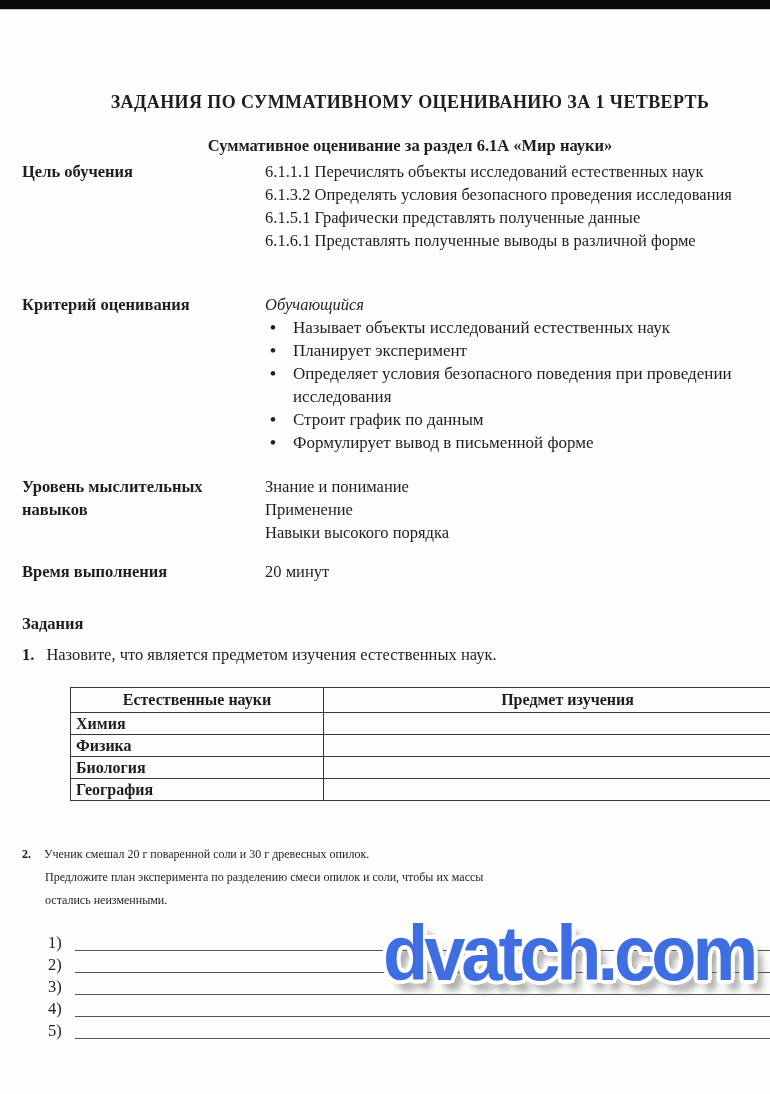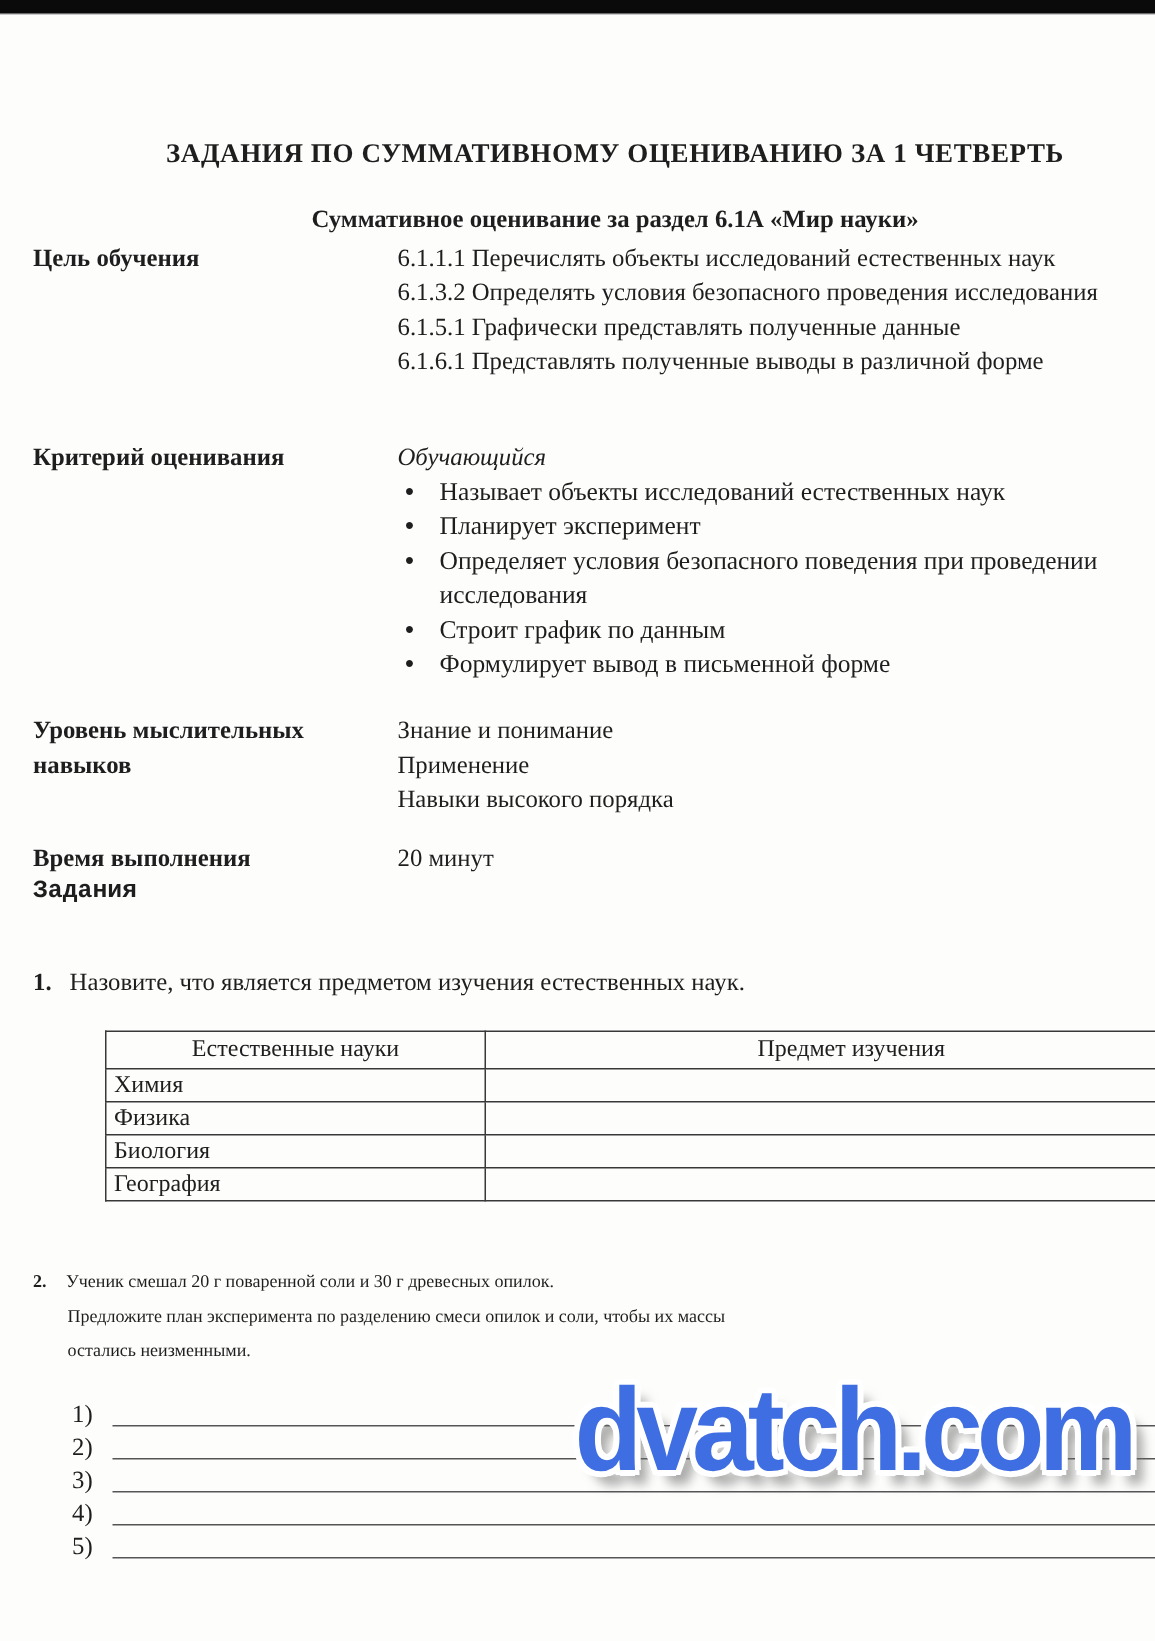--- a/index.html
+++ b/index.html
@@ -26,21 +26,21 @@
   }
   .lbl {
     position:absolute; left:22px;
     font-weight:bold; font-size:16.5px; line-height:23px;
     white-space:nowrap;
   }
   .lbl-goal { top:160px; }
   .lbl-criteria { top:293px; }
   .lbl-skills { top:475px; }
   .lbl-time { top:560px; }
-  .lbl-tasks { top:582px;font-family:Liberation Mono, monospace; }
+  .lbl-tasks { top:612px; }
   .goal-values {
     position:absolute; left:265px; top:160px;
     font-size:16.5px; line-height:23px;
   }
   .goal-values div { white-space:nowrap; }
   .criteria-intro {
     position:absolute; left:265px; top:293px;
     font-style:italic; font-size:16.5px; line-height:23px;
     white-space:nowrap;
   }
@@ -70,21 +70,21 @@
   .task-num { font-weight:bold; }
   .task1-line .task-text { margin-left:12px; }
   table.sciences {
     position:absolute; left:70px; top:687px;
     width:742px;
     border-collapse:collapse;
     font-size:16px;
   }
   table.sciences th, table.sciences td {
     border:1.4px solid #383838;
-    font-weight:normal;
+    font-weight:bold;
     padding:0;
   }
   table.sciences th { height:24px; text-align:center; }
   table.sciences td { height:21px; text-align:left; padding-left:5px; }
   table.sciences .col-science { width:252px; }
   .task2-block {
     position:absolute; left:22px; top:843px;
     font-size:12px; line-height:23px;
   }
   .task2-block .t2-first { white-space:nowrap; }

